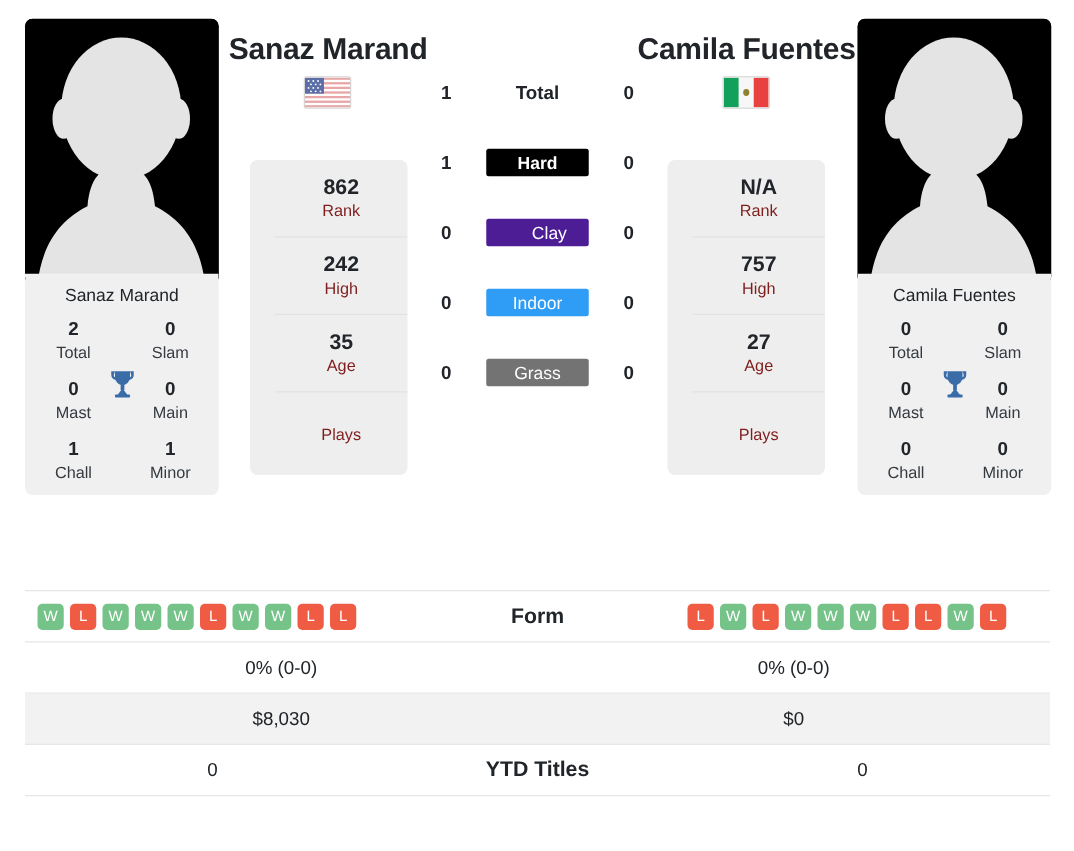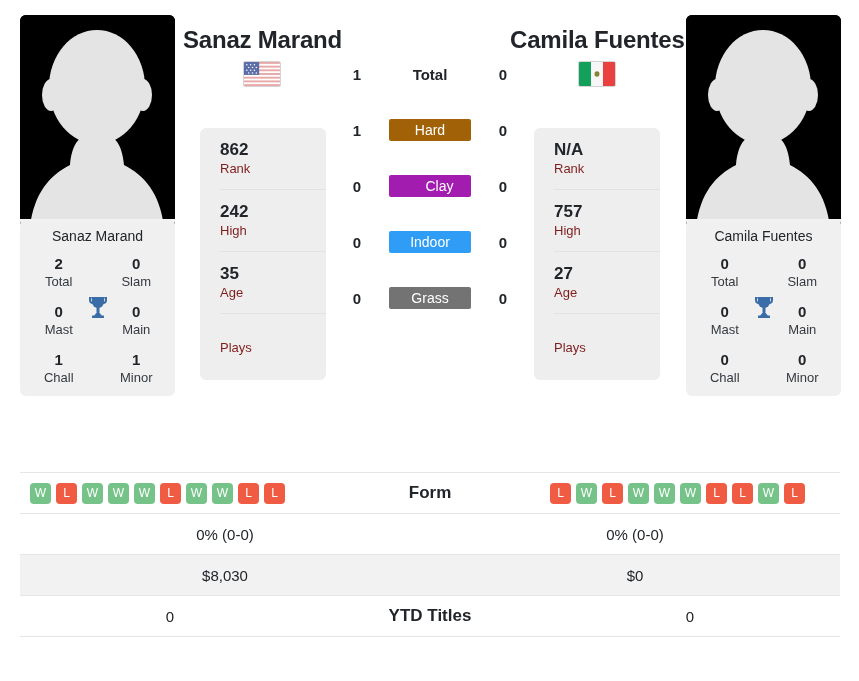--- a/index.html
+++ b/index.html
@@ -110,21 +110,21 @@
     border-radius: 6px;
     overflow: hidden;
   }
   .rank-card.left  { left: 200px; }
   .rank-card.right { left: 534px; }
 
   .rank-cell {
     height: 62px;
     display: flex;
     flex-direction: column;
-    align-items: flex-start;
+    align-items: center;
     justify-content: center;
     border-bottom: 1px solid #e2e2e2;
     margin-left: 20px;
   }
   .rank-cell:last-child { border-bottom: none; height: 66px; }
   .rank-val {
     font-size: 17px;
     font-weight: bold;
     color: #212529;
     line-height: 20px;
@@ -301,27 +301,27 @@
     <div class="h2h">
 
       <div class="h2h-row">
         <div class="h2h-score">1</div>
         <div class="h2h-label">Total</div>
         <div class="h2h-score">0</div>
       </div>
 
       <div class="h2h-row">
         <div class="h2h-score">1</div>
-        <div class="h2h-badge" style="background: #a16207;">Hard</div>
+        <div class="h2h-badge" style="background: #000000; font-weight: bold;">Hard</div>
         <div class="h2h-score">0</div>
       </div>
 
       <div class="h2h-row">
         <div class="h2h-score">0</div>
-        <div class="h2h-badge" style="background: #a21caf; padding-left: 19px;">Clay</div>
+        <div class="h2h-badge" style="background: #4c1d95; padding-left: 19px;">Clay</div>
         <div class="h2h-score">0</div>
       </div>
 
       <div class="h2h-row">
         <div class="h2h-score">0</div>
         <div class="h2h-badge" style="background: rgb(47, 156, 245);">Indoor</div>
         <div class="h2h-score">0</div>
       </div>
 
       <div class="h2h-row">

